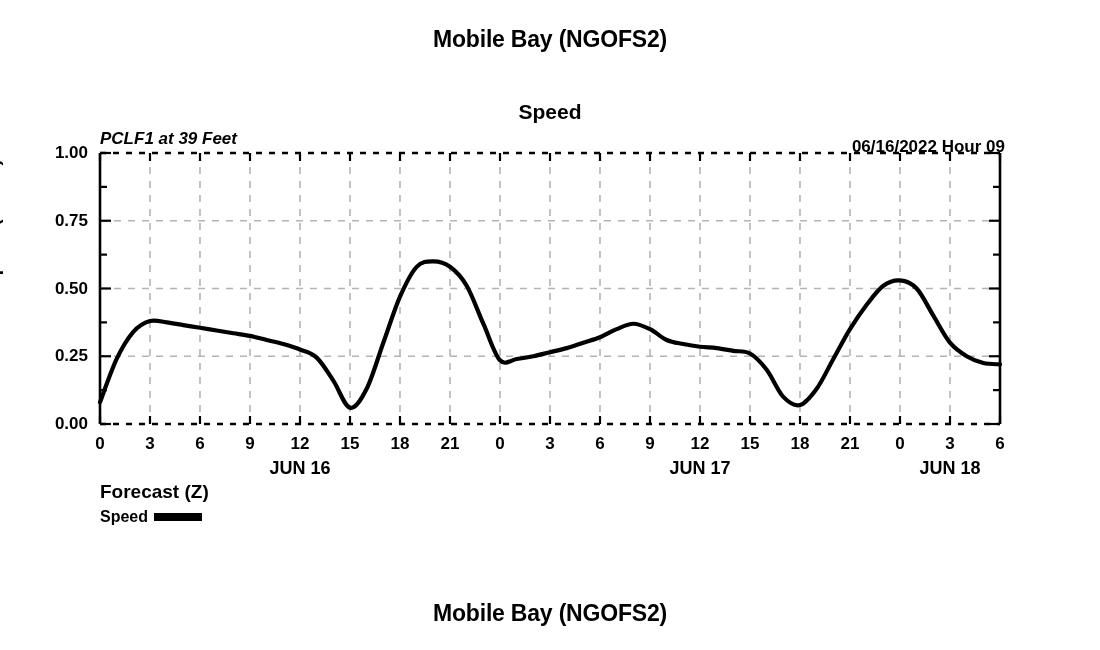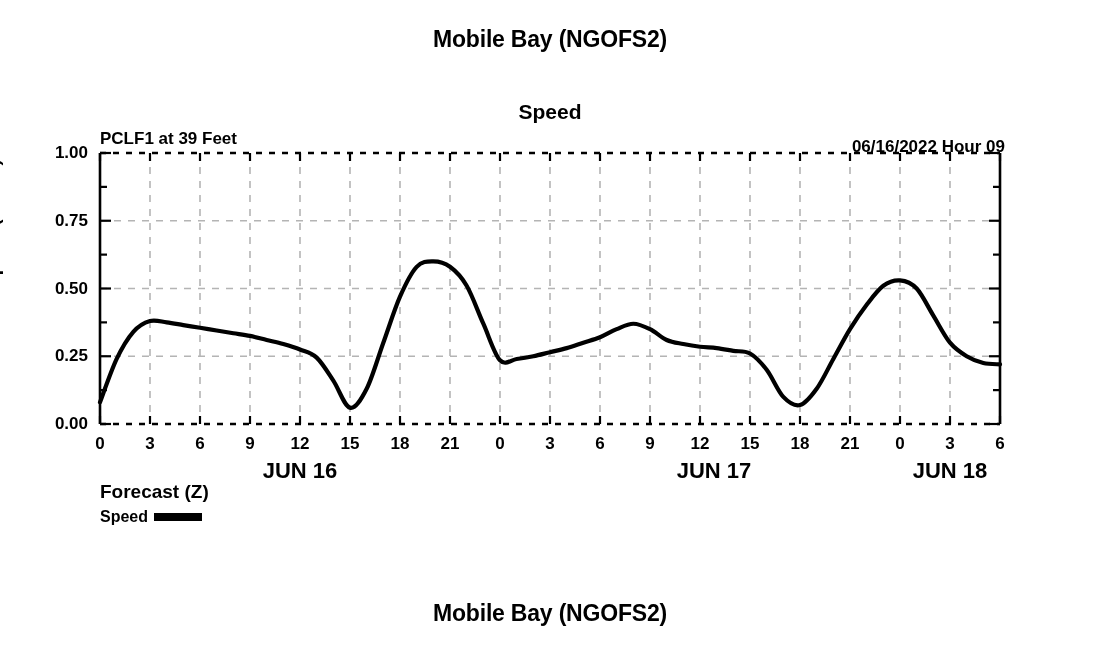--- a/index.html
+++ b/index.html
@@ -34,21 +34,21 @@
     letter-spacing: -0.2px;
   }
 
   #station-label {
     left: 100px; top: 74px;
     font-size: 17px;
     font-weight: bold;
     line-height: 26px;
     white-space: pre;
   }
-  #station-label .line { display: block; }
+  #station-label .line { display: block; font-style: italic; }
 
   #variable-label {
     left: 0; right: 0; top: 100px;
     text-align: center;
     font-size: 21px;
     font-weight: bold;
   }
 
   #run-label {
     right: 95px; top: 104px;
@@ -102,21 +102,21 @@
     top: 434px;
     font-size: 17px;
     font-weight: bold;
     transform: translateX(-50%);
     white-space: nowrap;
   }
 
   .xday-label {
     position: absolute;
     top: 458px;
-    font-size: 22px;
+    font-size: 18px;
     font-weight: bold;
     transform: translateX(-50%);
     white-space: nowrap;
   }
 
   #x-axis-title {
     left: 100px;
     width: 900px;
     top: 481px;
     text-align: left;
@@ -275,21 +275,21 @@
     <div class="xtick-label" style="left: 700px;">12</div>
     <div class="xtick-label" style="left: 750px;">15</div>
     <div class="xtick-label" style="left: 800px;">18</div>
     <div class="xtick-label" style="left: 850px;">21</div>
     <div class="xtick-label" style="left: 900px;">0</div>
     <div class="xtick-label" style="left: 950px;">3</div>
     <div class="xtick-label" style="left: 1000px;">6</div>
   </div>
 <div id="x-day-labels">
     <div class="xday-label" style="left: 300px;">JUN 16</div>
-    <div class="xday-label" style="left: 700px; margin-left: 14px;">JUN 17</div>
+    <div class="xday-label" style="left: 700px;">JUN 17</div>
     <div class="xday-label" style="left: 950px;">JUN 18</div>
   </div>
 
 <div class="abs" id="x-axis-title">Forecast (Z)</div>
 
 <div class="abs" id="legend">
   <span id="legend-label">Speed</span>
   <span id="legend-swatch" style="background: rgb(0, 0, 0);"></span>
 </div>
 

